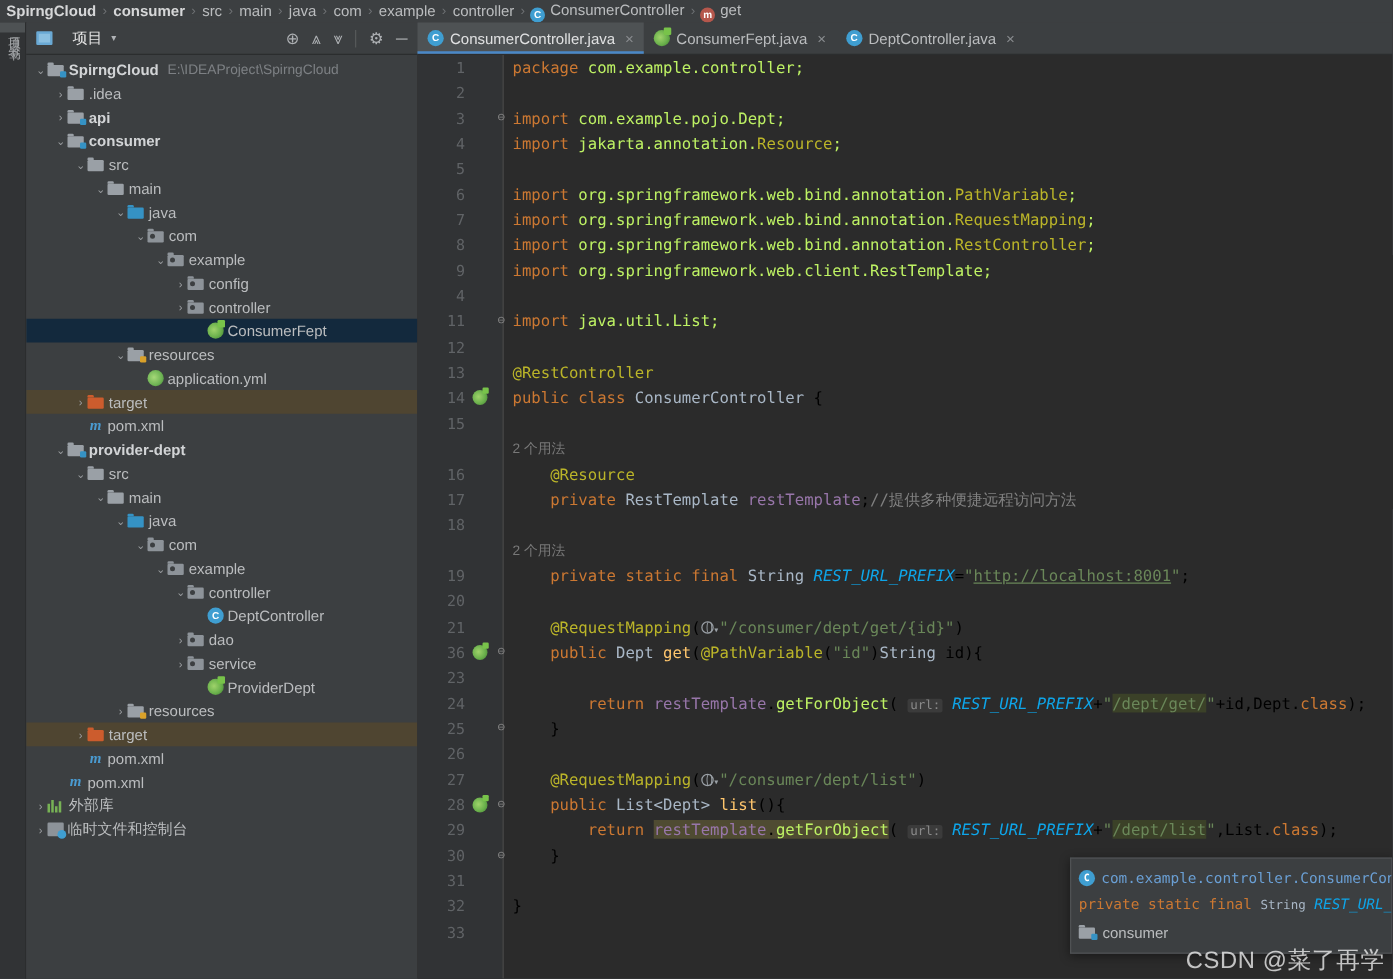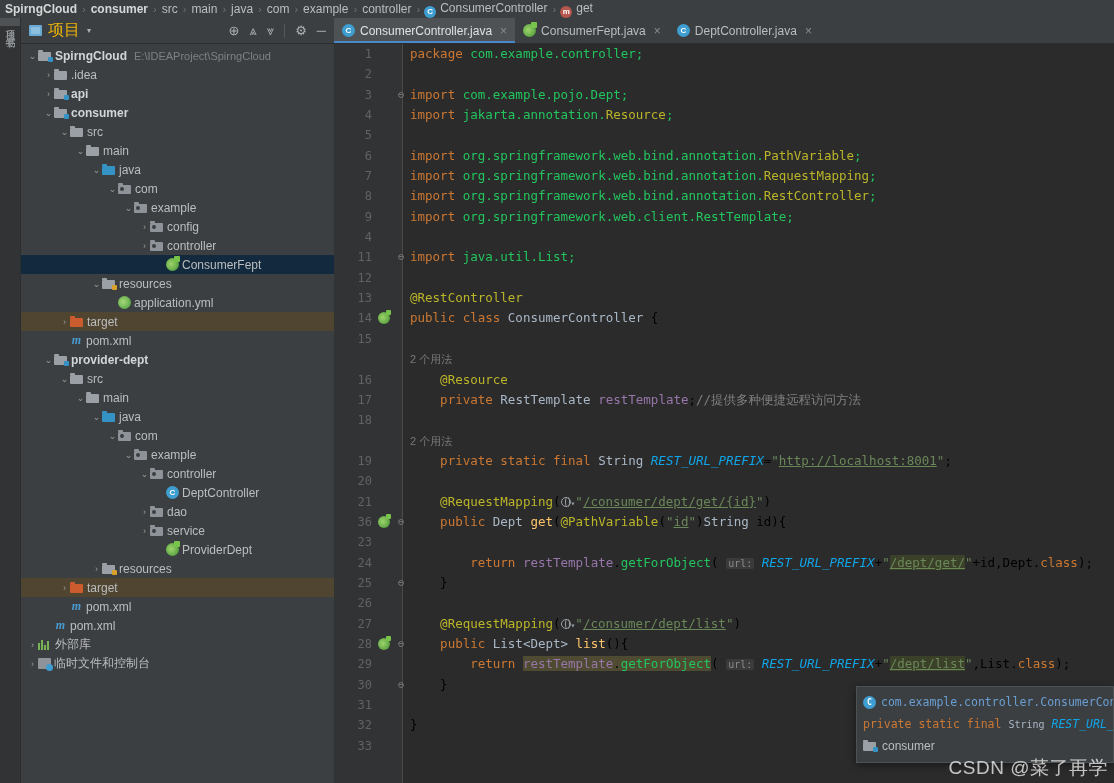--- a/index.html
+++ b/index.html
@@ -38,21 +38,21 @@
     padding: 4px 3px; display: block;
   }
   .vstrip-btn.active { background: #4e5254; }
 
   
   .projhdr {
     position: absolute; left: 21px; top: 18px; width: 313px; height: 26px;
     background: #3c3f41; display: flex; align-items: center;
     border-bottom: 1px solid #2b2d2e;
   }
-  .projhdr .ptitle { font-size: 16px; color: #eab308; margin-left: 6px; }
+  .projhdr .ptitle { font-size: 12px; color: #e5e5e5; margin-left: 16px; }
   .sqicon {
     width: 13px; height: 11px; border: 2px solid #6aa9d4; background: #8bbfe0;
     border-radius: 1px; margin-left: 8px;
   }
   .caret { margin-left: 7px; font-size: 8px; color: #b0b3b6; }
   .hdr-tools { margin-left: auto; display: flex; align-items: center; gap: 10px; padding-right: 8px; }
   .ticon { font-size: 13px; color: #aeb1b4; line-height: 1; }
   .vsep { width: 1px; height: 14px; background: #555859; }
 
   
@@ -187,30 +187,30 @@
     line-height: 10px;
   }
   .code { position: absolute; left: 76px; }
   .hint {
     position: absolute; left: 76px; color: #787878; font-size: 11px;
     font-family: "Liberation Sans", sans-serif;
   }
 
   
   .kw { color: #cc7832; }
-  .id { color: #22c55e; text-align: center; }
+  .id { color: #bef264; text-align: center; }
   .anno { color: #bbb529; }
   .str { color: #6a8759; }
   .cmt { color: #808080; }
   .fld { color: #9876aa; }
   .cnst { color: #0ea5e9; font-style: italic; }
   .type { color: #a9b7c6; }
   .dim { color: #6a6a6a; }
   .met { color: #ffc66d; }
-  .link { color: #6a8759; text-decoration: underline; }
+  .link { color: #6a8759; }
   .urlstr { color: #6a8759; text-decoration: underline; }
   .pname {
     background: #3b3b3b; color: #8a8a8a; font-size: 10px;
     padding: 0 2px; border-radius: 2px;
   }
   .hl { background: #3b4128; }
   .hlb { background: #4f4b32; }
   .globe {
     display: inline-block; width: 10px; height: 10px; border-radius: 50%;
     border: 1px solid #9aa0a6; vertical-align: -1px; position: relative;

